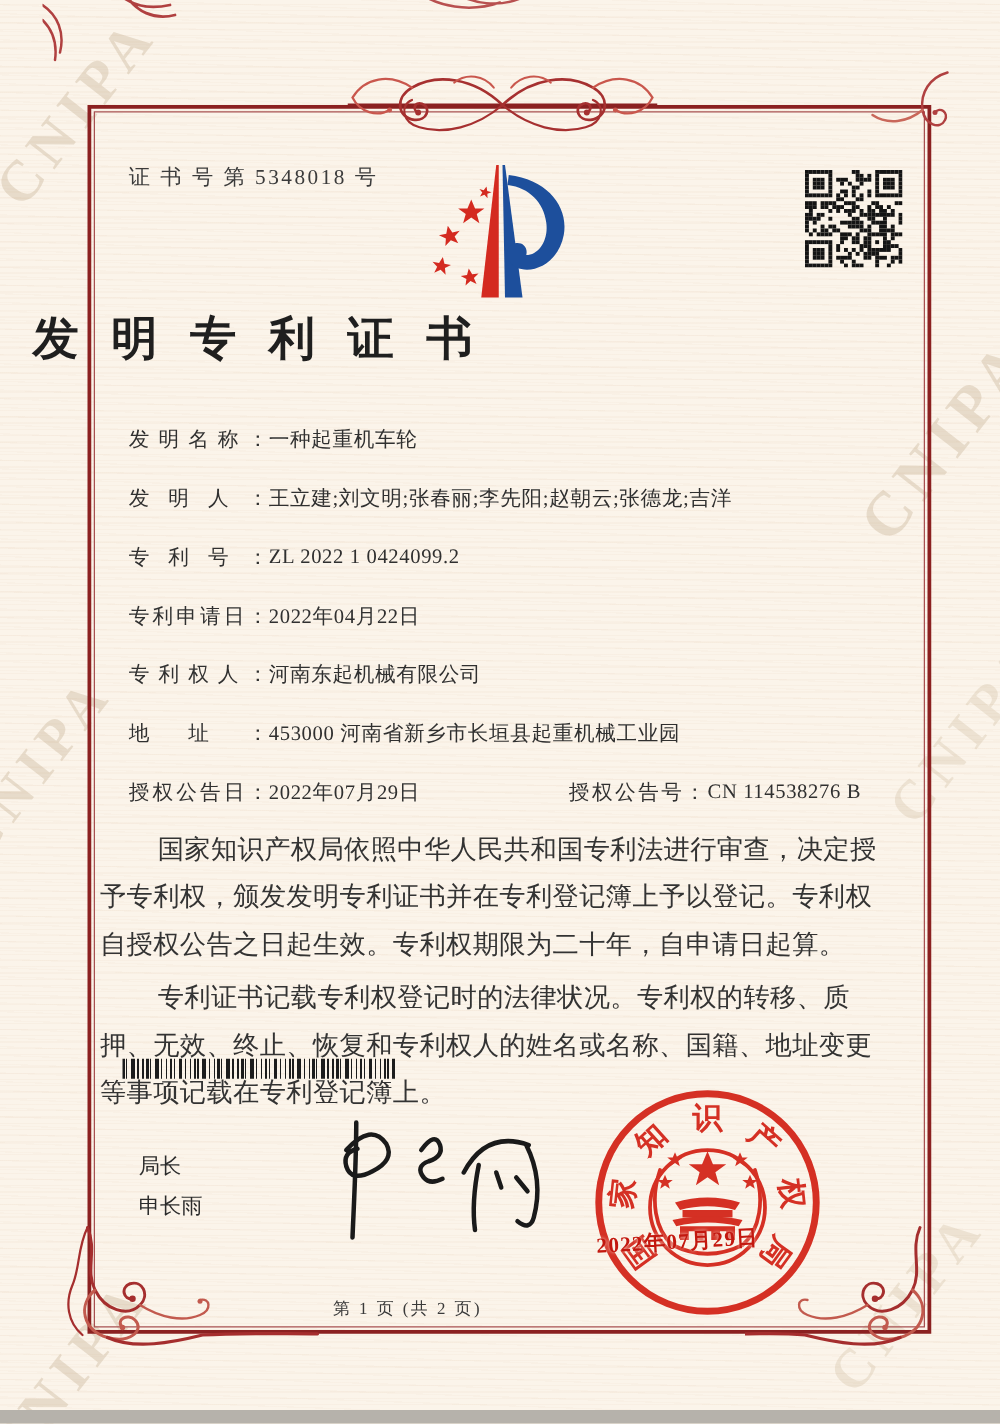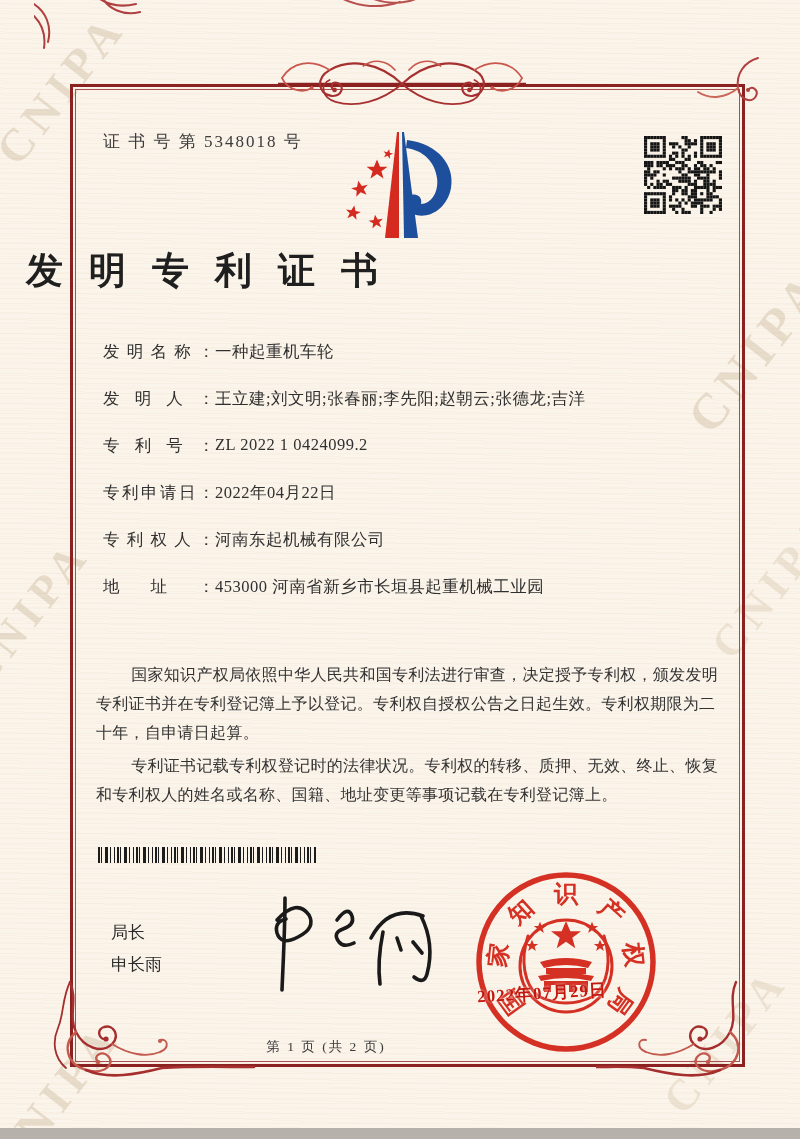--- a/index.html
+++ b/index.html
@@ -30,21 +30,21 @@
          font-size:37px;font-weight:600;letter-spacing:26px;text-indent:26px;color:#1f1f1f;}
   .qr{position:absolute;left:644px;top:136px;width:78px;height:78px;}
   
   .field-row{position:absolute;left:103px;width:630px;font-size:16.5px;letter-spacing:0.5px;color:#303030;}
   .r0{top:341px}.r1{top:388px}.r2{top:435px}.r3{top:482px}.r4{top:529px}.r5{top:576px}.r6{top:623px}
   .flabel{display:inline-block;width:112px;text-align:justify;text-align-last:justify;vertical-align:top;}
   .fvalue{}
   .fgroup2{position:absolute;left:352px;top:0;}
   .fgroup2 .flabel{width:auto;text-align-last:auto;letter-spacing:2px;}
   
-  .paras{position:absolute;left:96px;top:660px;width:622px;font-size:16px;line-height:1.82;
+  .paras{position:absolute;left:80px;top:660px;width:622px;font-size:21px;line-height:1.82;
          color:#333;letter-spacing:0.3px;}
   .paras p{margin:0 0 4px 0;text-indent:2.2em;}
   
   .barcode{position:absolute;left:98px;top:847px;width:218px;height:16px;background:
     repeating-linear-gradient(90deg,#1c1c1c 0 2px,transparent 2px 3px,#1c1c1c 3px 4px,
       transparent 4px 7px,#1c1c1c 7px 10px,transparent 10px 12px,#1c1c1c 12px 13px,
       transparent 13px 16px,#1c1c1c 16px 17px,transparent 17px 19px);}
   
   .signer{position:absolute;left:111px;top:917px;font-family:"Liberation Sans","DejaVu Sans",sans-serif;
           font-size:17px;font-weight:400;color:#2b2b2b;line-height:1.9;}
@@ -495,20 +495,26 @@
   </div>
   <div class="field-row r3">
     <span class="flabel">专利申请日：</span><span class="fvalue">2022年04月22日</span>
   </div>
   <div class="field-row r4">
     <span class="flabel">专利权人：</span><span class="fvalue">河南东起机械有限公司</span>
   </div>
   <div class="field-row r5">
     <span class="flabel">地址：</span><span class="fvalue">453000 河南省新乡市长垣县起重机械工业园</span>
   </div>
+  <div class="field-row r6">
+    <span class="flabel">授权公告日：</span><span class="fvalue">2022年07月29日</span>
+    <span class="fgroup2">
+      <span class="flabel">授权公告号：</span><span class="fvalue">CN 114538276 B</span>
+    </span>
+  </div>
 
   <div class="paras">
     <p>国家知识产权局依照中华人民共和国专利法进行审查，决定授予专利权，颁发发明专利证书并在专利登记簿上予以登记。专利权自授权公告之日起生效。专利权期限为二十年，自申请日起算。</p>
     <p>专利证书记载专利权登记时的法律状况。专利权的转移、质押、无效、终止、恢复和专利权人的姓名或名称、国籍、地址变更等事项记载在专利登记簿上。</p>
   </div>
 
   <div class="barcode"></div>
 
   <div class="signer">
     <div>局长</div>

